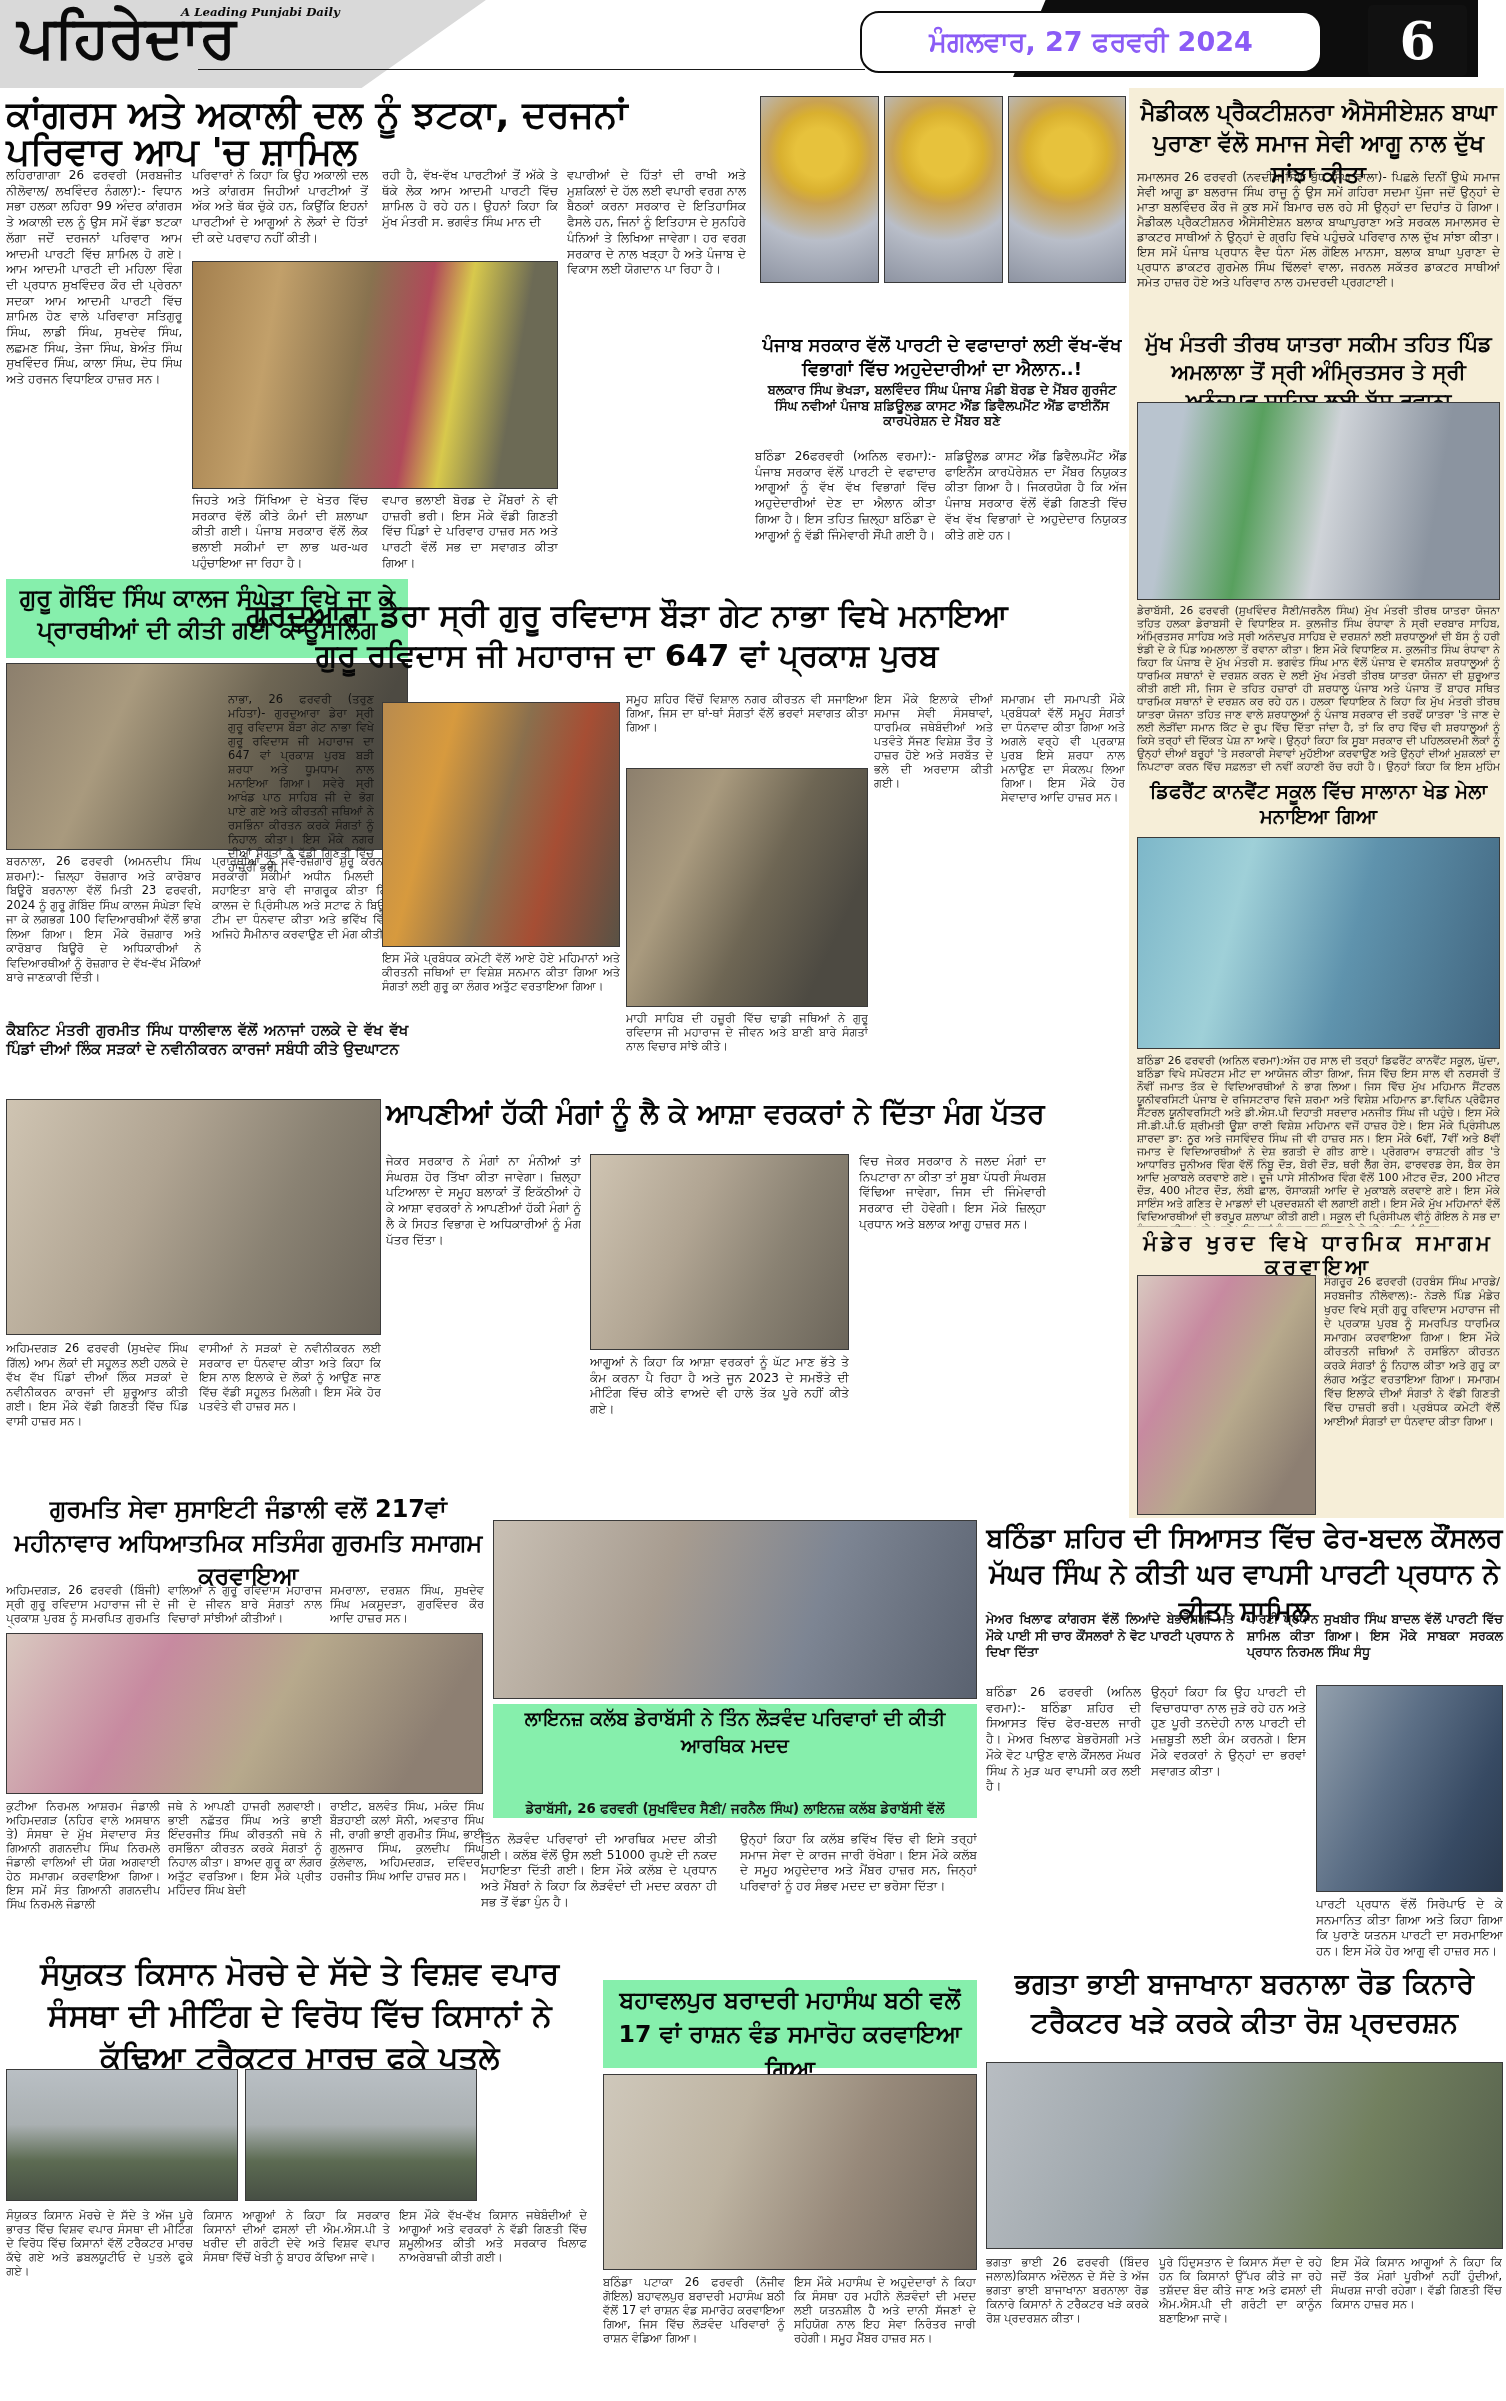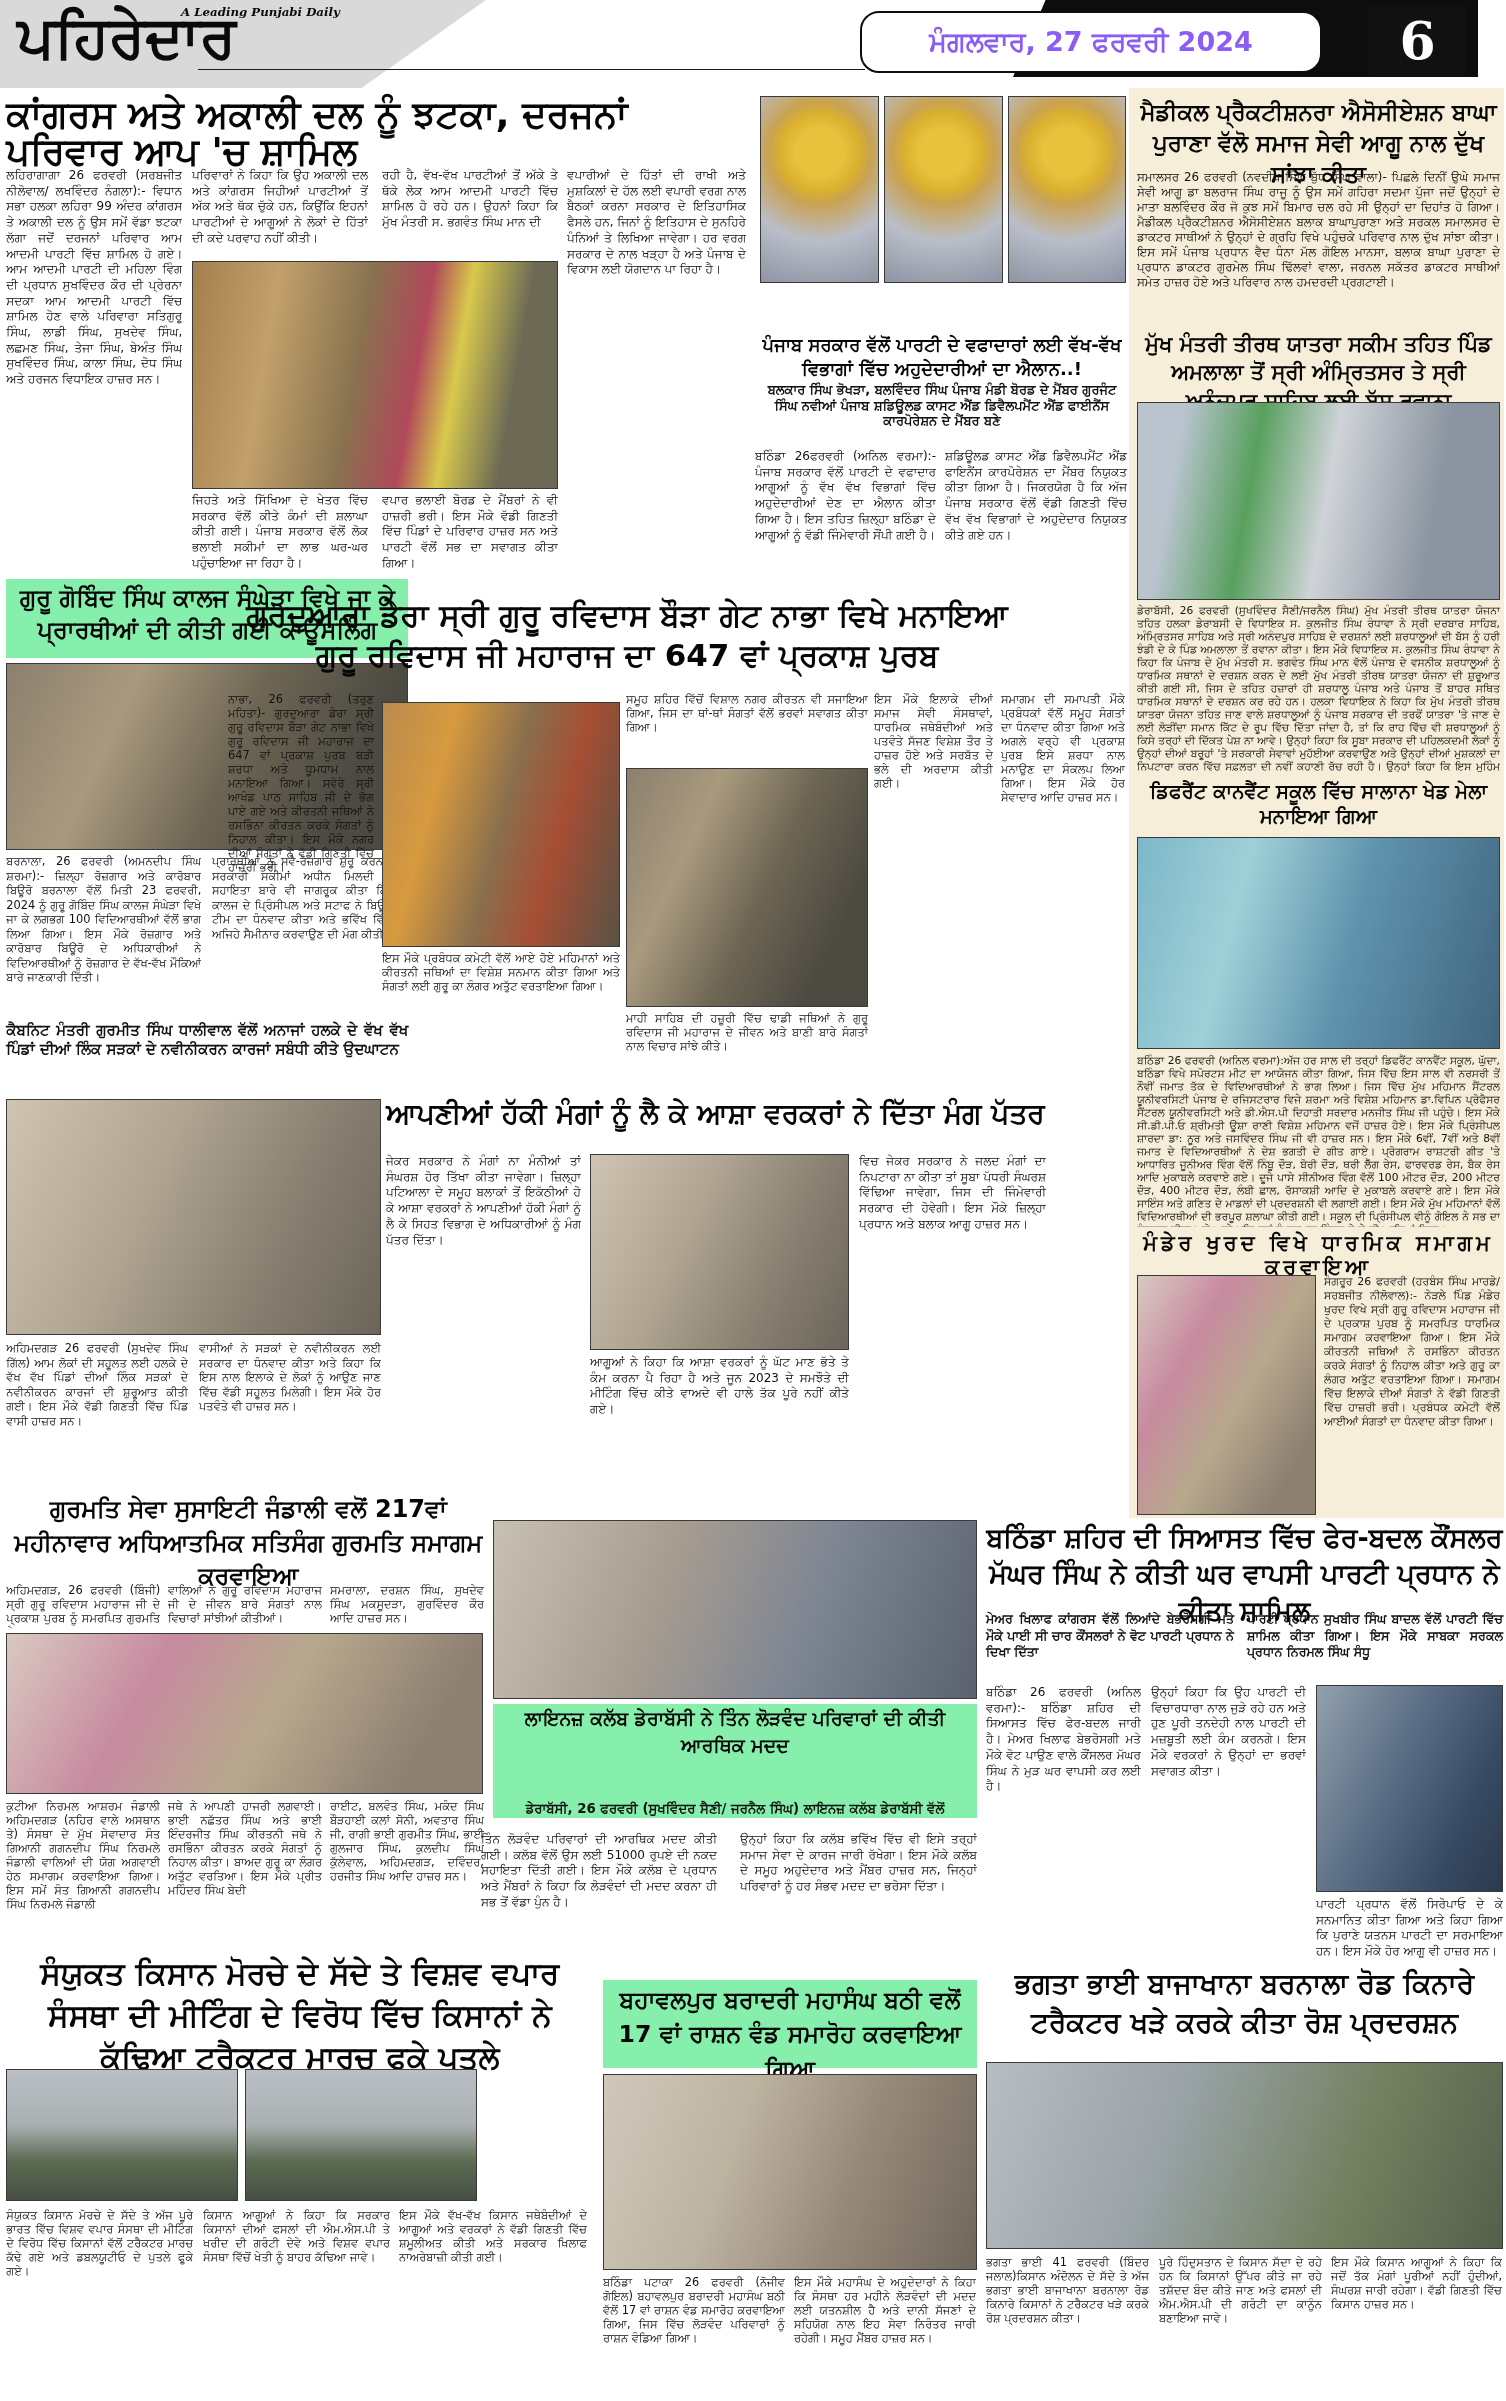--- a/index.html
+++ b/index.html
@@ -149,16 +149,16 @@
 <div class="abs hl ctr" style="left:986px;top:1520px;width:517px;height:85px;font-size:27px;line-height:1.35;">ਬਠਿੰਡਾ ਸ਼ਹਿਰ ਦੀ ਸਿਆਸਤ ਵਿੱਚ ਫੇਰ-ਬਦਲ ਕੌਂਸਲਰ ਮੱਘਰ ਸਿੰਘ ਨੇ ਕੀਤੀ ਘਰ ਵਾਪਸੀ ਪਾਰਟੀ ਪ੍ਰਧਾਨ ਨੇ ਕੀਤਾ ਸ਼ਾਮਿਲ</div>
 <div class="abs bold" style="left:986px;top:1611px;width:248px;height:68px;font-size:12.6px;line-height:16.5px;text-align:justify;">ਮੇਅਰ ਖਿਲਾਫ ਕਾਂਗਰਸ ਵੱਲੋਂ ਲਿਆਂਦੇ ਬੇਭਰੋਸਗੀ ਮਤੇ ਮੌਕੇ ਪਾਈ ਸੀ ਚਾਰ ਕੌਂਸਲਰਾਂ ਨੇ ਵੋਟ ਪਾਰਟੀ ਪ੍ਰਧਾਨ ਨੇ ਦਿਖਾ ਦਿੱਤਾ</div>
 <div class="abs bold" style="left:1247px;top:1611px;width:256px;height:68px;font-size:12.6px;line-height:16.5px;text-align:justify;">ਪਾਰਟੀ ਪ੍ਰਧਾਨ ਸੁਖਬੀਰ ਸਿੰਘ ਬਾਦਲ ਵੱਲੋਂ ਪਾਰਟੀ ਵਿੱਚ ਸ਼ਾਮਿਲ ਕੀਤਾ ਗਿਆ। ਇਸ ਮੌਕੇ ਸਾਬਕਾ ਸਰਕਲ ਪ੍ਰਧਾਨ ਨਿਰਮਲ ਸਿੰਘ ਸੰਧੂ</div>
 <div class="abs col" style="left:986px;top:1685px;width:155px;height:273px;">ਬਠਿੰਡਾ 26 ਫਰਵਰੀ (ਅਨਿਲ ਵਰਮਾ):- ਬਠਿੰਡਾ ਸ਼ਹਿਰ ਦੀ ਸਿਆਸਤ ਵਿੱਚ ਫੇਰ-ਬਦਲ ਜਾਰੀ ਹੈ। ਮੇਅਰ ਖਿਲਾਫ ਬੇਭਰੋਸਗੀ ਮਤੇ ਮੌਕੇ ਵੋਟ ਪਾਉਣ ਵਾਲੇ ਕੌਂਸਲਰ ਮੱਘਰ ਸਿੰਘ ਨੇ ਮੁੜ ਘਰ ਵਾਪਸੀ ਕਰ ਲਈ ਹੈ।</div>
 <div class="abs col" style="left:1151px;top:1685px;width:155px;height:273px;">ਉਨ੍ਹਾਂ ਕਿਹਾ ਕਿ ਉਹ ਪਾਰਟੀ ਦੀ ਵਿਚਾਰਧਾਰਾ ਨਾਲ ਜੁੜੇ ਰਹੇ ਹਨ ਅਤੇ ਹੁਣ ਪੂਰੀ ਤਨਦੇਹੀ ਨਾਲ ਪਾਰਟੀ ਦੀ ਮਜ਼ਬੂਤੀ ਲਈ ਕੰਮ ਕਰਨਗੇ। ਇਸ ਮੌਕੇ ਵਰਕਰਾਂ ਨੇ ਉਨ੍ਹਾਂ ਦਾ ਭਰਵਾਂ ਸਵਾਗਤ ਕੀਤਾ।</div>
 <div class="abs ph g-leaders" style="left:1316px;top:1685px;width:187px;height:207px;"></div>
 <div class="abs col" style="left:1316px;top:1897px;width:187px;height:61px;">ਪਾਰਟੀ ਪ੍ਰਧਾਨ ਵੱਲੋਂ ਸਿਰੋਪਾਓ ਦੇ ਕੇ ਸਨਮਾਨਿਤ ਕੀਤਾ ਗਿਆ ਅਤੇ ਕਿਹਾ ਗਿਆ ਕਿ ਪੁਰਾਣੇ ਯਤਨਸ ਪਾਰਟੀ ਦਾ ਸਰਮਾਇਆ ਹਨ। ਇਸ ਮੌਕੇ ਹੋਰ ਆਗੂ ਵੀ ਹਾਜ਼ਰ ਸਨ।</div>
 
 <div class="abs hl ctr" style="left:986px;top:1964px;width:517px;height:91px;font-size:28px;line-height:1.4;">ਭਗਤਾ ਭਾਈ ਬਾਜਾਖਾਨਾ ਬਰਨਾਲਾ ਰੋਡ ਕਿਨਾਰੇ ਟਰੈਕਟਰ ਖੜੇ ਕਰਕੇ ਕੀਤਾ ਰੋਸ਼ ਪ੍ਰਦਰਸ਼ਨ</div>
 <div class="abs ph g-protest" style="left:986px;top:2062px;width:517px;height:187px;"></div>
-<div class="abs col-sm" style="left:986px;top:2255px;width:163px;height:141px;">ਭਗਤਾ ਭਾਈ 41 ਫਰਵਰੀ (ਬਿੰਦਰ ਜਲਾਲ)ਕਿਸਾਨ ਅੰਦੋਲਨ ਦੇ ਸੱਦੇ ਤੇ ਅੱਜ ਭਗਤਾ ਭਾਈ ਬਾਜਾਖਾਨਾ ਬਰਨਾਲਾ ਰੋਡ ਕਿਨਾਰੇ ਕਿਸਾਨਾਂ ਨੇ ਟਰੈਕਟਰ ਖੜੇ ਕਰਕੇ ਰੋਸ਼ ਪ੍ਰਦਰਸ਼ਨ ਕੀਤਾ।</div>
+<div class="abs col-sm" style="left:986px;top:2255px;width:163px;height:141px;">ਭਗਤਾ ਭਾਈ 26 ਫਰਵਰੀ (ਬਿੰਦਰ ਜਲਾਲ)ਕਿਸਾਨ ਅੰਦੋਲਨ ਦੇ ਸੱਦੇ ਤੇ ਅੱਜ ਭਗਤਾ ਭਾਈ ਬਾਜਾਖਾਨਾ ਬਰਨਾਲਾ ਰੋਡ ਕਿਨਾਰੇ ਕਿਸਾਨਾਂ ਨੇ ਟਰੈਕਟਰ ਖੜੇ ਕਰਕੇ ਰੋਸ਼ ਪ੍ਰਦਰਸ਼ਨ ਕੀਤਾ।</div>
 <div class="abs col-sm" style="left:1159px;top:2255px;width:163px;height:141px;">ਪੂਰੇ ਹਿੰਦੁਸਤਾਨ ਦੇ ਕਿਸਾਨ ਸੱਦਾ ਦੇ ਰਹੇ ਹਨ ਕਿ ਕਿਸਾਨਾਂ ਉੱਪਰ ਕੀਤੇ ਜਾ ਰਹੇ ਤਸ਼ੱਦਦ ਬੰਦ ਕੀਤੇ ਜਾਣ ਅਤੇ ਫਸਲਾਂ ਦੀ ਐਮ.ਐਸ.ਪੀ ਦੀ ਗਰੰਟੀ ਦਾ ਕਾਨੂੰਨ ਬਣਾਇਆ ਜਾਵੇ।</div>
 <div class="abs col-sm" style="left:1331px;top:2255px;width:171px;height:141px;">ਇਸ ਮੌਕੇ ਕਿਸਾਨ ਆਗੂਆਂ ਨੇ ਕਿਹਾ ਕਿ ਜਦੋਂ ਤੱਕ ਮੰਗਾਂ ਪੂਰੀਆਂ ਨਹੀਂ ਹੁੰਦੀਆਂ, ਸੰਘਰਸ਼ ਜਾਰੀ ਰਹੇਗਾ। ਵੱਡੀ ਗਿਣਤੀ ਵਿੱਚ ਕਿਸਾਨ ਹਾਜ਼ਰ ਸਨ।</div>
 
 
 </body></html>

